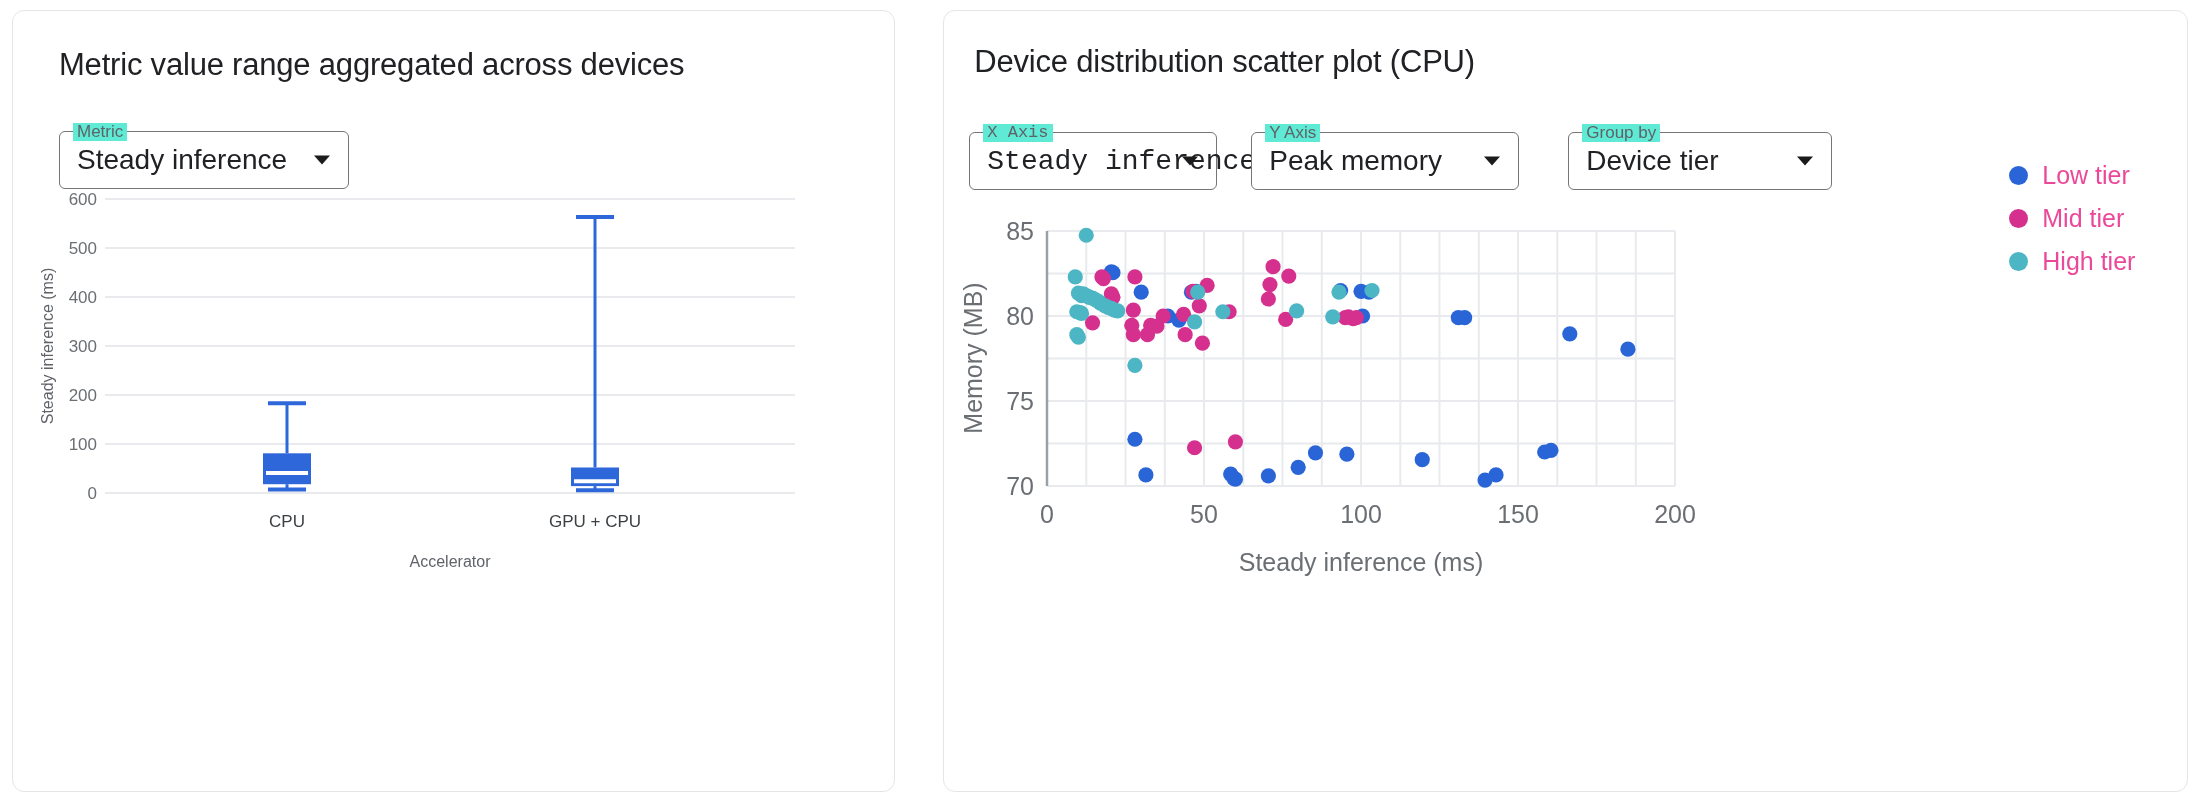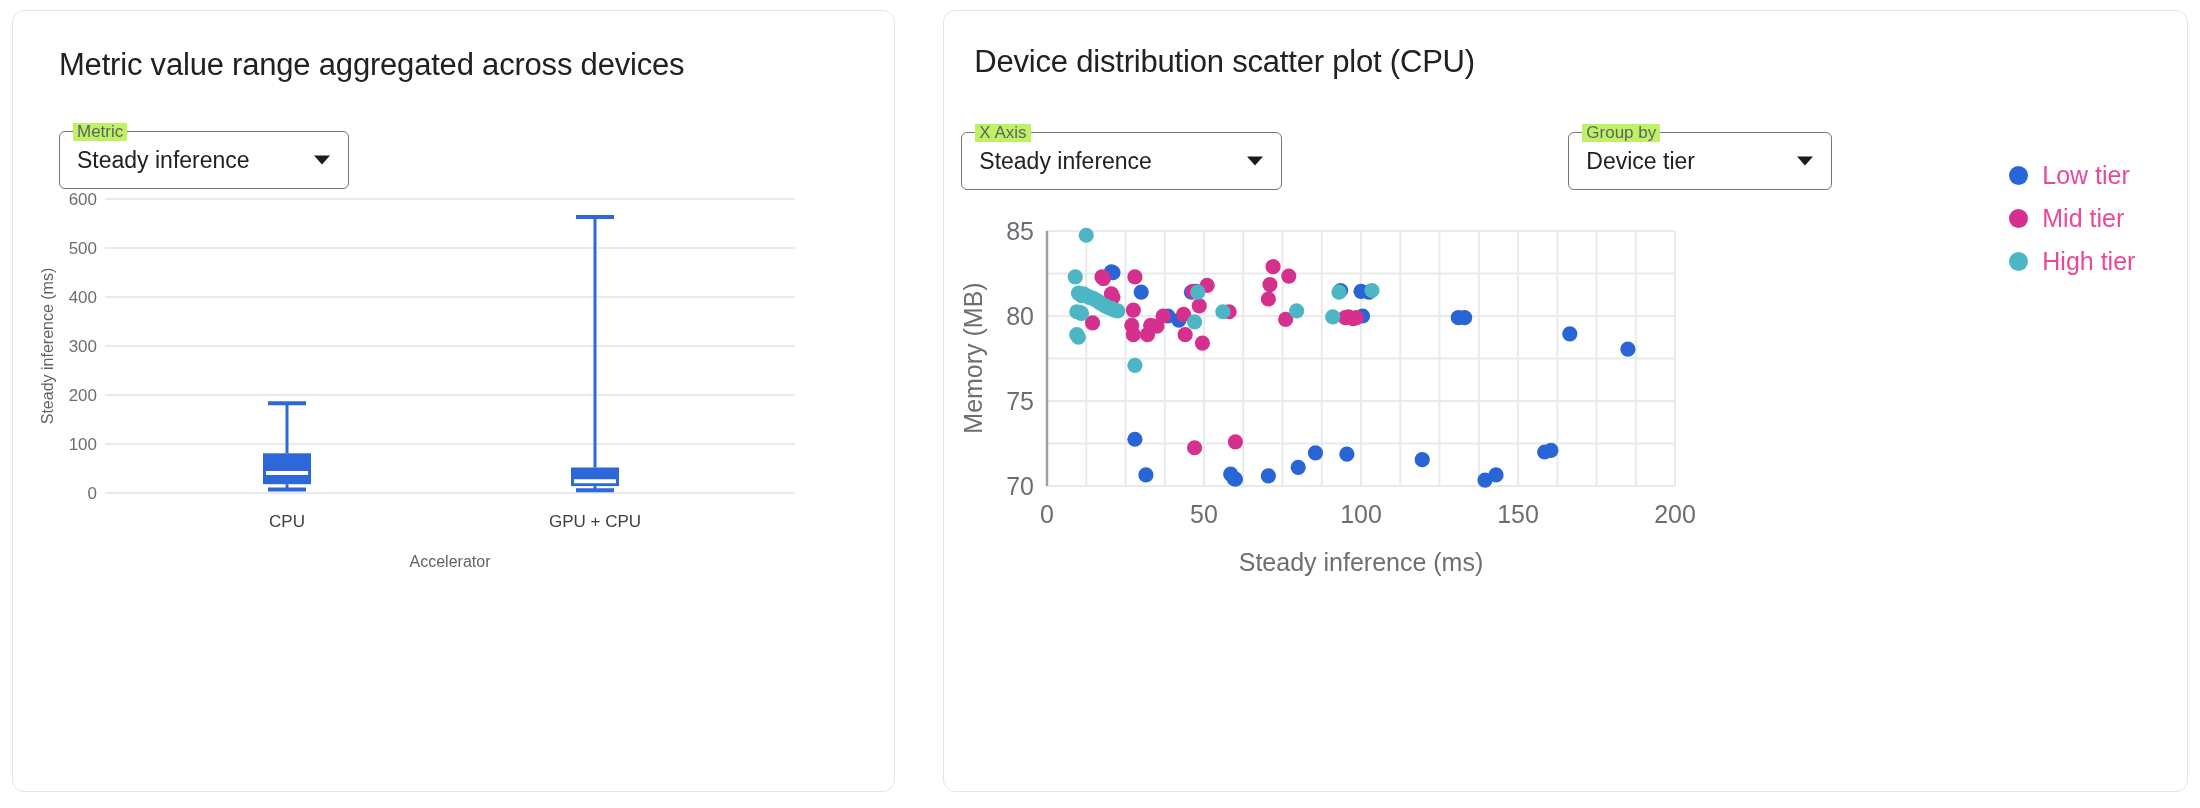--- a/index.html
+++ b/index.html
@@ -40,47 +40,47 @@
     position: absolute;
     height: 58px;
     border: 1px solid #757575;
     border-radius: 6px;
     background: #fff;
   }
   .mdc-select .notch {
     position: absolute;
     top: -9px; left: 13px;
     height: 18px;
-    background: #bef264;
+    background: #5eead4;
     padding: 0 4px;
     font-size: 17px;
     color: #5f6368;
     line-height: 18px;
     white-space: nowrap;
   }
   .mdc-select .sel-value {
     position: absolute;
     left: 17px; top: 50%;
     transform: translateY(-50%);
-    font-size: 23px;
+    font-size: 28px;
     color: #202124;
     white-space: nowrap;
   }
   .mdc-select .caret {
     position: absolute;
     right: 18px; top: 50%;
     transform: translateY(-50%);
     width: 0; height: 0;
     border-left: 8px solid transparent;
     border-right: 8px solid transparent;
     border-top: 9px solid #1b1b1b;
   }
 
   .sel-metric { left: 46px; top: 120px; width: 290px; }
-  .sel-xaxis  { left: 17px;  top: 121px; width: 321px; }
+  .sel-xaxis  { left: 25px;  top: 121px; width: 248px; font-family: Liberation Mono, monospace; }
   .sel-yaxis  { left: 307px; top: 121px; width: 268px; }
   .sel-group  { left: 624px; top: 121px; width: 264px; }
 
   
   .plot { position: absolute; }
   .plot-box { left: 10px; top: 168px; }
   .plot-scatter { left: 10px; top: 160px; }
 
   text { font-family: "Liberation Sans", sans-serif; }
   .tick-lbl { font-size: 17px; fill: #6b6f73; }
@@ -172,20 +172,25 @@
       <text class="ax-title" x="30" y="167" text-anchor="middle" transform="rotate(-90 30 167)">Steady inference (ms)</text>
     </svg>
   </div>
 
   <div class="card card-right">
     <div class="card-title title-right">Device distribution scatter plot (CPU)</div>
 
     <div class="mdc-select sel-xaxis">
       <span class="notch">X Axis</span>
       <span class="sel-value">Steady inference</span>
+      <span class="caret"></span>
+    </div>
+    <div class="mdc-select sel-yaxis">
+      <span class="notch">Y Axis</span>
+      <span class="sel-value">Peak memory</span>
       <span class="caret"></span>
     </div>
     <div class="mdc-select sel-group">
       <span class="notch">Group by</span>
       <span class="sel-value">Device tier</span>
       <span class="caret"></span>
     </div>
 
     <svg class="plot plot-scatter" width="1050" height="420" viewBox="0 0 1050 420">
 

